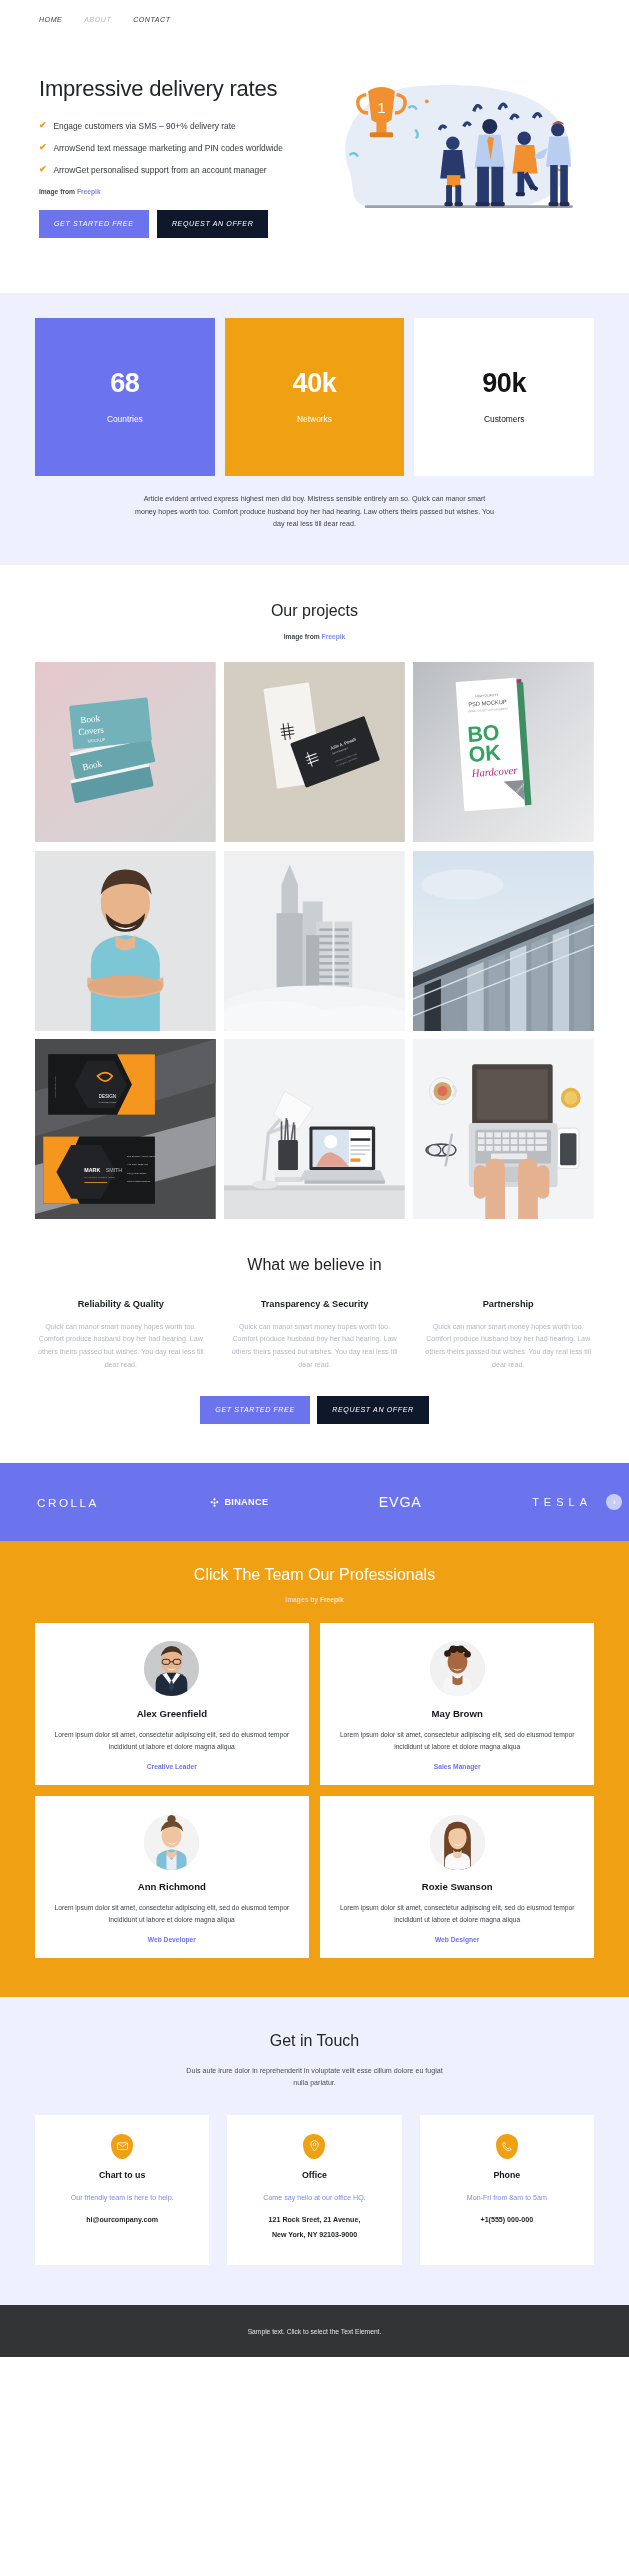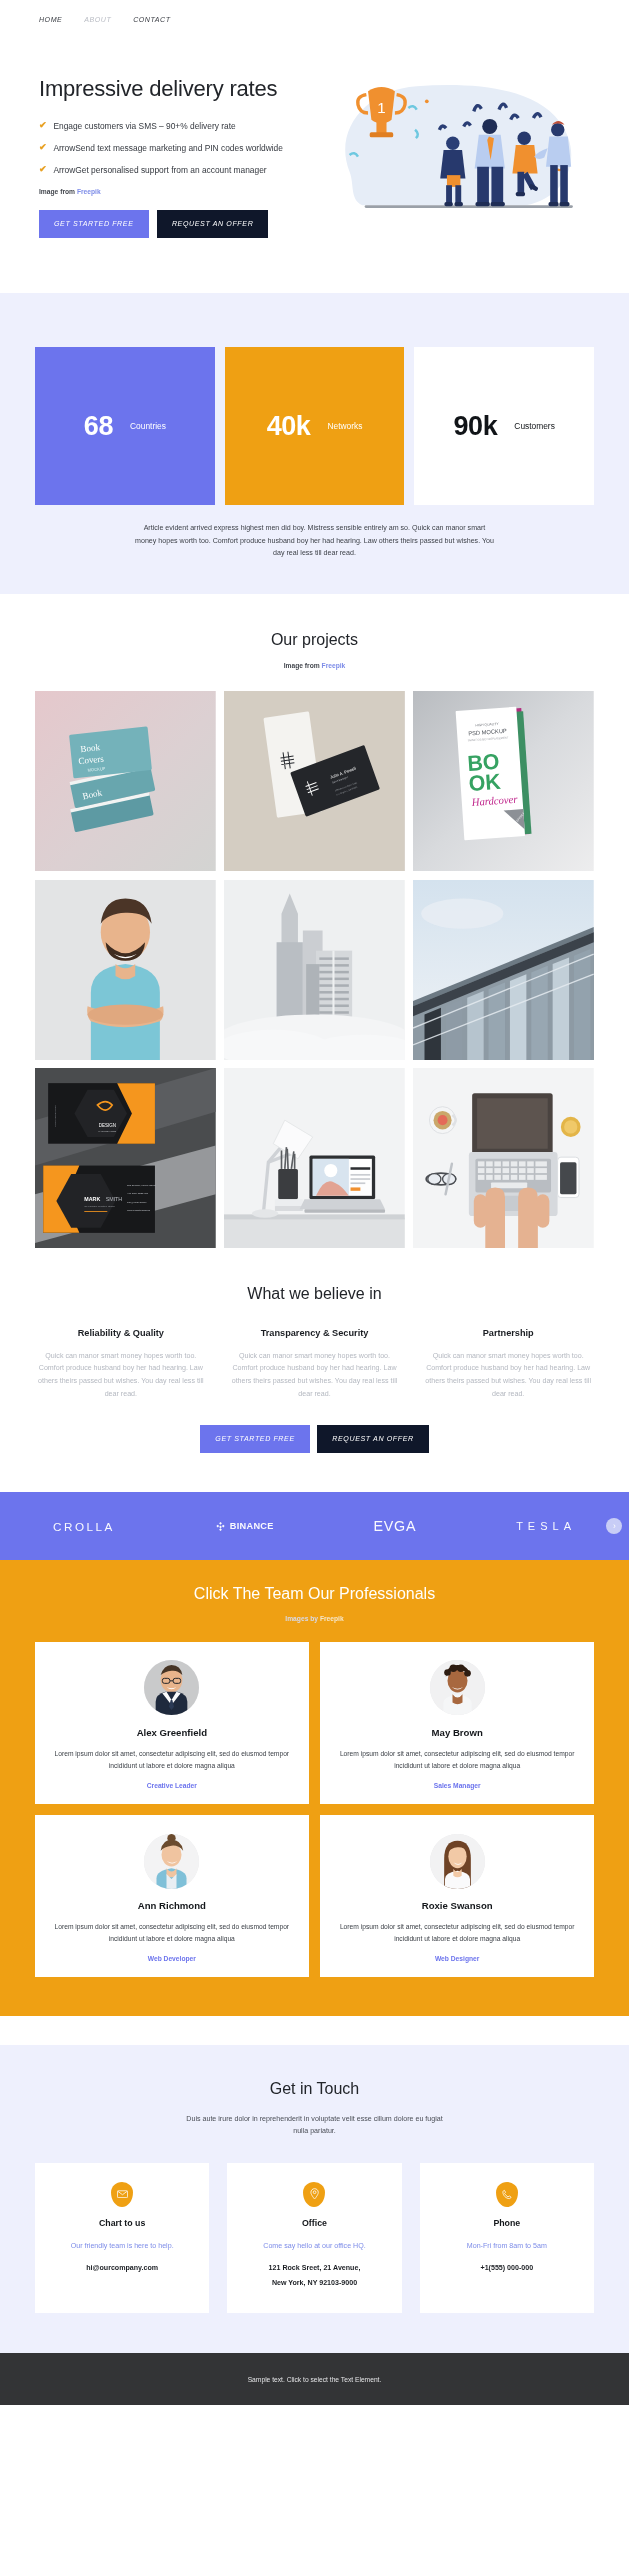--- a/index.html
+++ b/index.html
@@ -75,25 +75,24 @@
   
   .stats {
     background: #eef0fd;
     padding: 25px 35px 34px 35px;
   }
   .stat-row { display: flex; gap: 10px; }
   .stat-card {
     flex: 1;
     height: 158px;
     display: flex;
-    flex-direction: row;
+    flex-direction: column;
     align-items: center;
     justify-content: center;
     gap: 17px;
-    margin-top: 29px;
   }
   .stat-card.purple { background: #6c74ed; color: #fff; }
   .stat-card.orange { background: #efa013; color: #fff; }
   .stat-card.white  { background: #ffffff; color: #111418; }
   .stat-num { font-size: 27px; font-weight: 700; letter-spacing: -0.4px; line-height: 1; }
   .stat-label { font-size: 8.4px; font-weight: 400; }
   .stats-note {
     margin: 17px auto 0 auto;
     max-width: 361px;
     text-align: center;
@@ -133,25 +132,25 @@
   .believe { padding: 0 35px 39px 35px; background: #fff; }
   .believe-cols { display: flex; gap: 22px; margin-top: 25px; }
   .bcol { flex: 1; text-align: center; }
   .bcol h3 { font-size: 9.2px; font-weight: 700; color: #1b1e23; margin-bottom: 11.7px; }
   .bcol p { font-size: 7.1px; line-height: 12.6px; color: #b4b8c0; }
   .believe-btns { display: flex; justify-content: center; gap: 7.5px; margin-top: 25px; }
 
   
   .logos {
     background: #6c74ed;
-    height: 68px;
+    height: 78px;
     display: flex;
     align-items: center;
     position: relative;
-    padding: 0 53px;
+    padding: 0 37px;
   }
   .logo-track { display: flex; width: 100%; align-items: center; justify-content: space-between; }
   .logo-item { color: #fff; opacity: 0.96; display: flex; align-items: center; gap: 4.2px; }
   .logo-crolla { font-size: 11.7px; letter-spacing: 2.5px; font-weight: 400; }
   .logo-binance { font-size: 9.2px; letter-spacing: 0.3px; font-weight: 700; }
   .logo-evga { font-size: 14.3px; letter-spacing: 0.8px; font-weight: 400; }
   .logo-tesla { font-size: 11px; letter-spacing: 5px; font-weight: 400; }
   .carousel-next {
     position: absolute;
     right: 6.7px; top: 50%;
@@ -179,21 +178,21 @@
     width: 55px; height: 55px; border-radius: 50%;
     margin: 0 auto 11.7px auto;
     overflow: hidden; position: relative;
     background: #e7e7ea;
   }
   .member h4 { font-size: 9.6px; font-weight: 700; color: #14171b; margin-bottom: 10px; }
   .member p { font-size: 6.7px; line-height: 11.7px; color: #3c4047; margin-bottom: 10px; }
   .role { font-size: 6.7px; color: #6c74ed; font-weight: 700; }
 
   
-  .contact { background: #eef0fd; padding: 35px 35px 40px 35px; margin-top: 29px; }
+  .contact { background: #eef0fd; padding: 35px 35px 40px 35px; }
   .contact h2 { text-align: center; font-size: 16px; font-weight: 400; color: #22252a; }
   .contact .lead {
     text-align: center; font-size: 7.1px; line-height: 12.6px;
     color: #4a4e56; margin: 15px auto 0 auto; max-width: 260px;
   }
   .contact-grid { display: grid; grid-template-columns: repeat(3, 1fr); gap: 18px; margin-top: 25px; }
   .ccard { background: #fff; padding: 18.5px 11.7px 22px 11.7px; text-align: center; }
   .cicon {
     width: 22px; height: 25px;
     background: #efa013;

